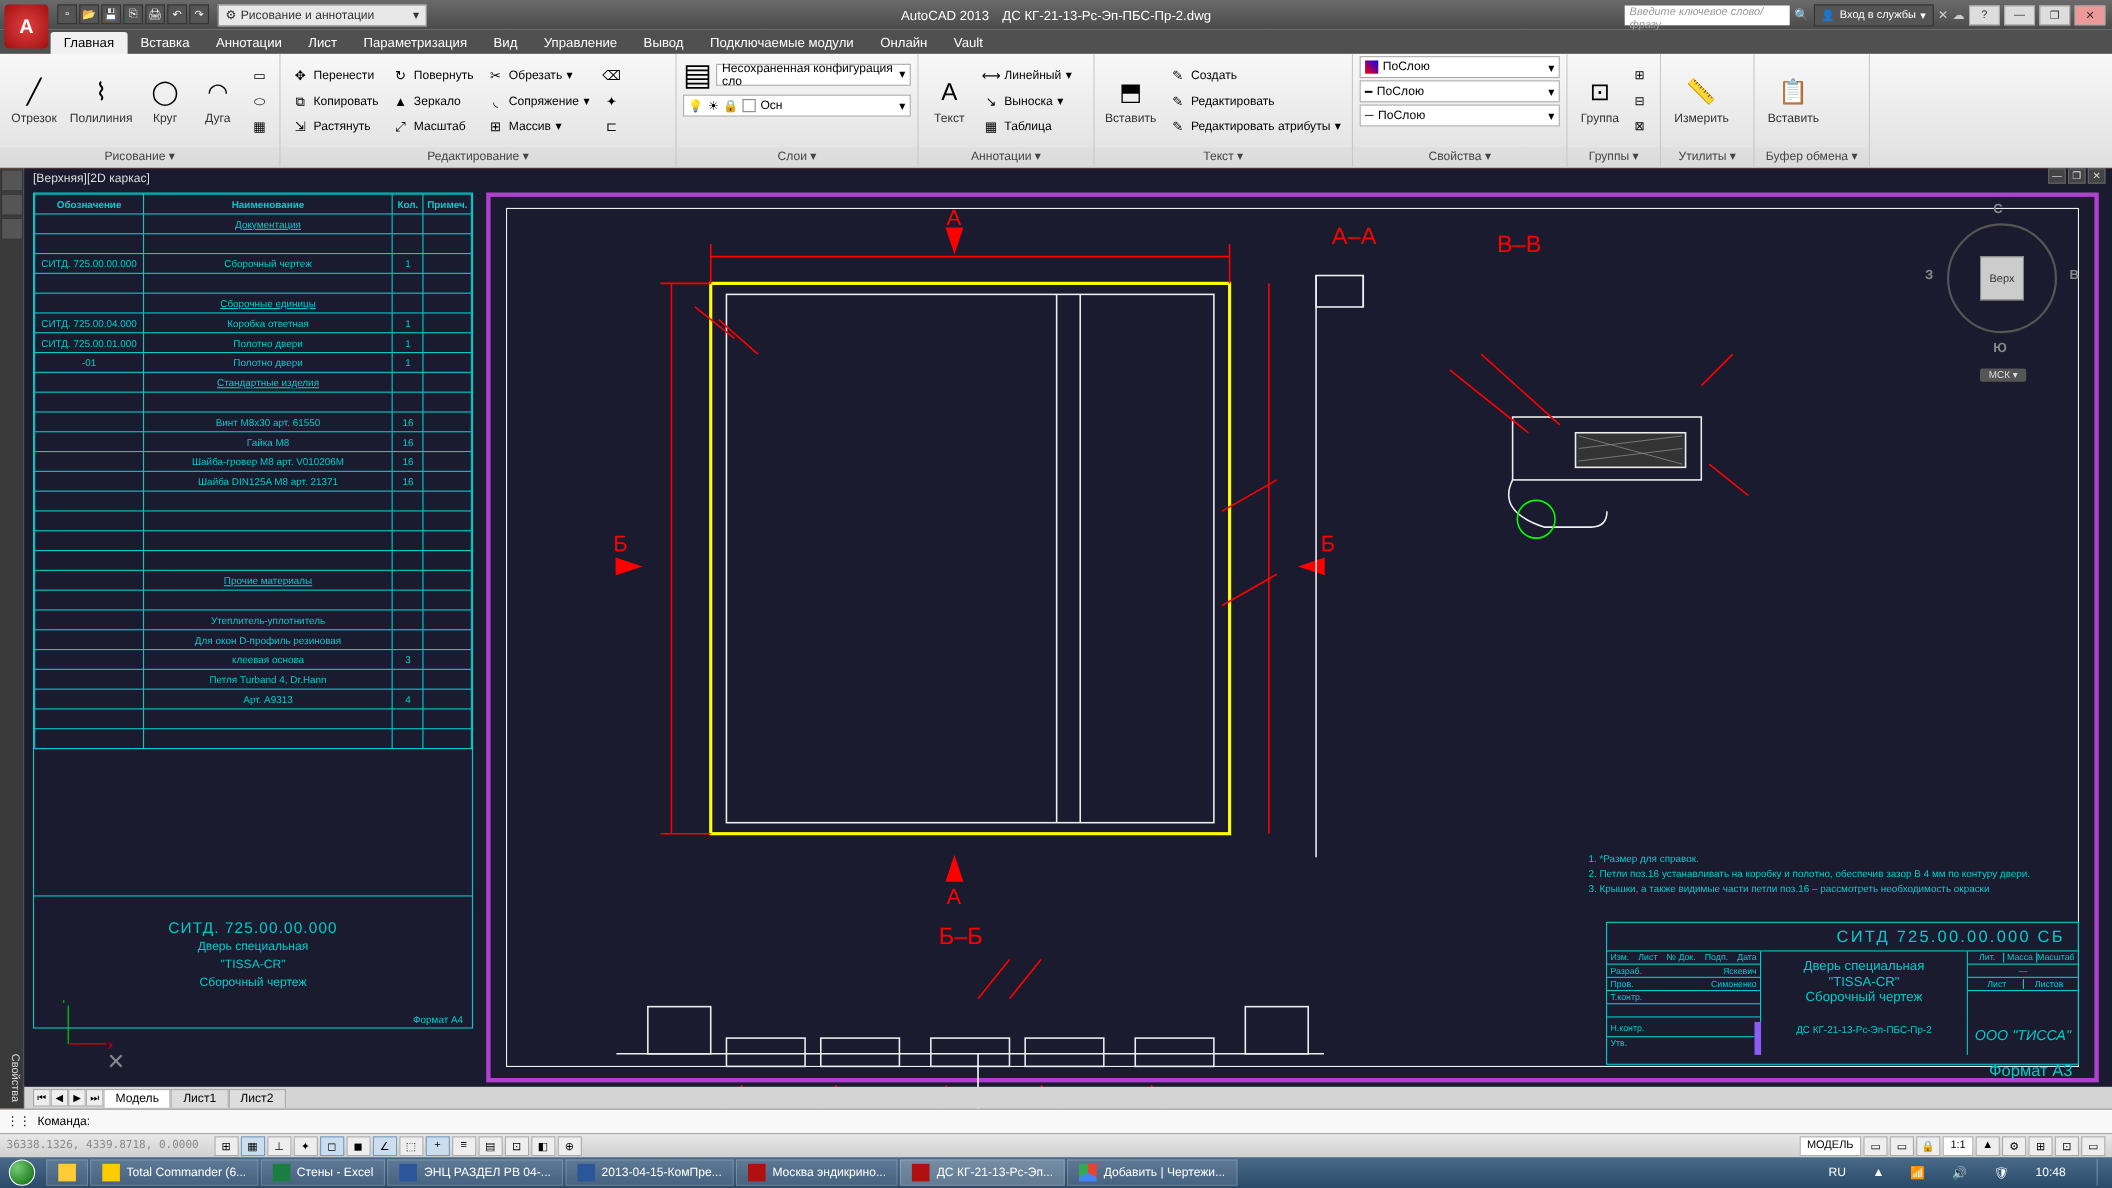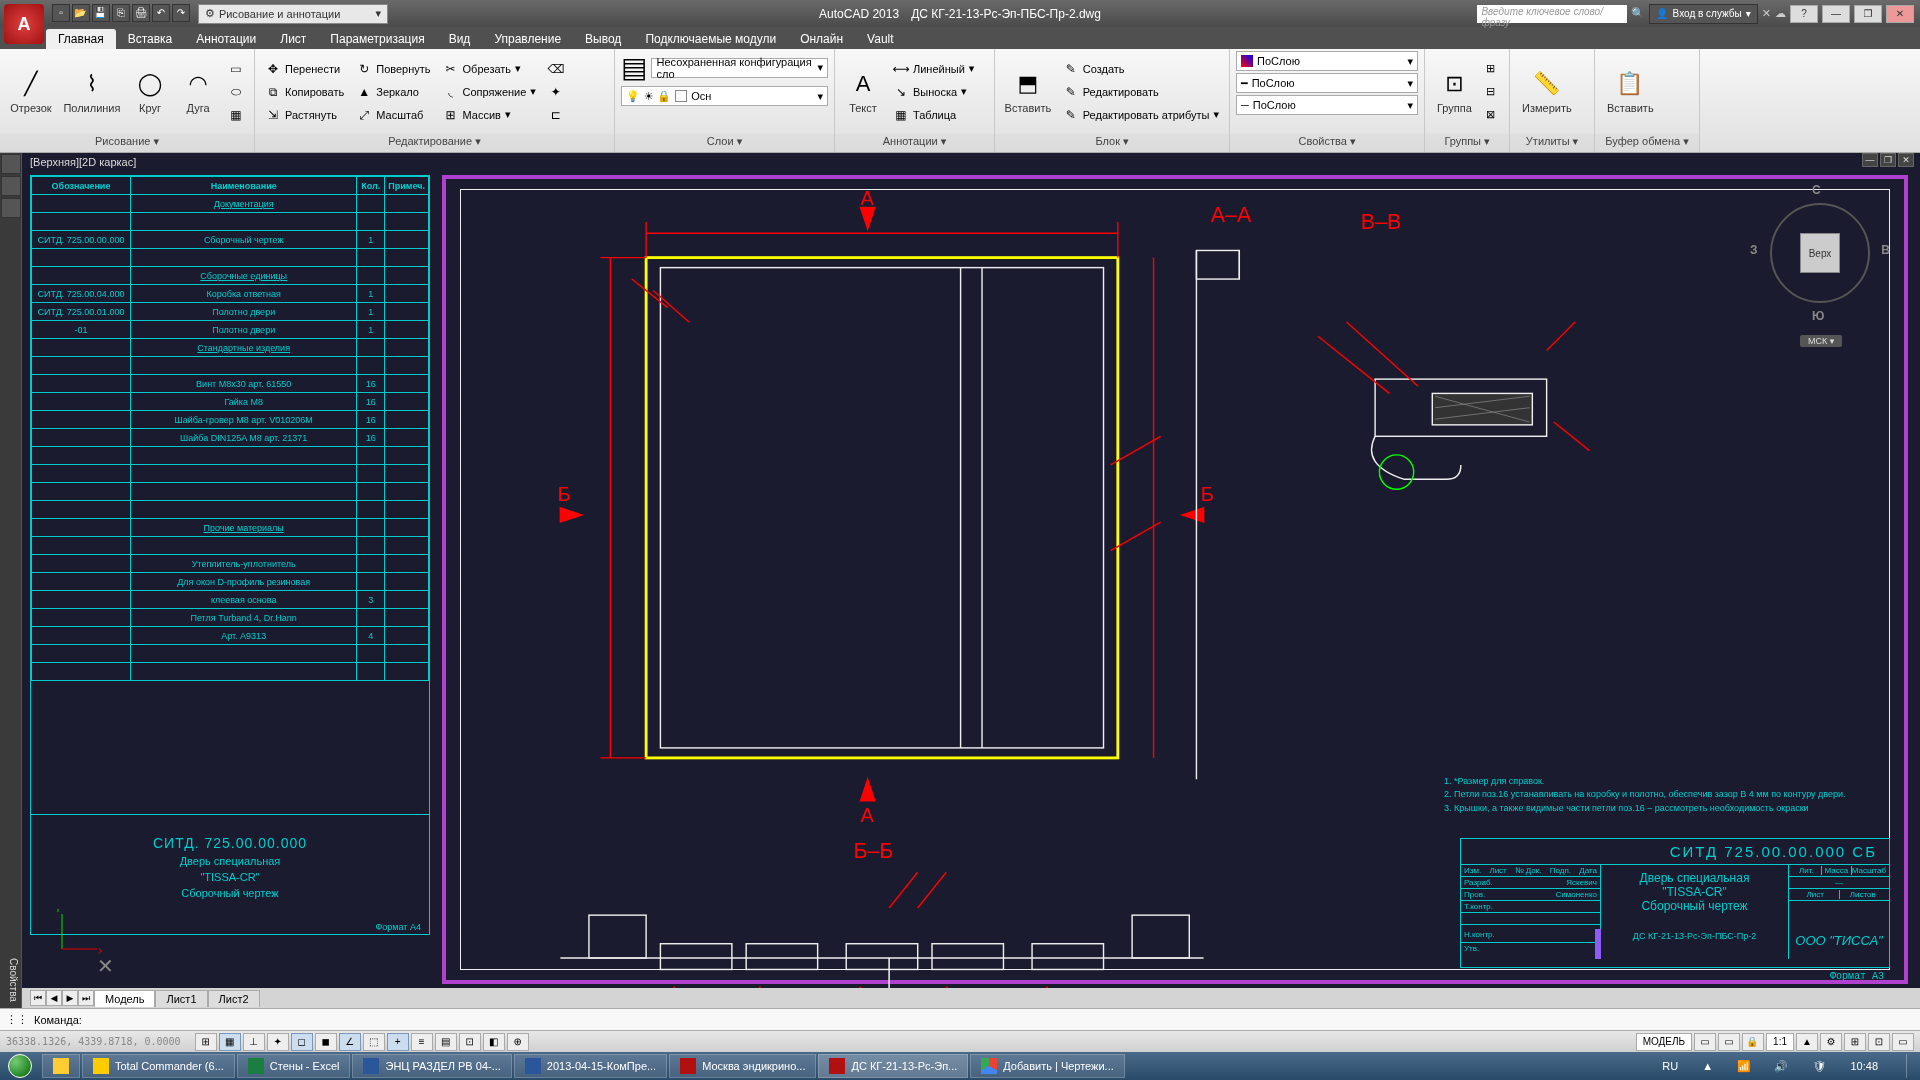--- a/index.html
+++ b/index.html
@@ -100,21 +100,21 @@
 .titleblockA3 .mid { display:flex; height:64px; }
 .titleblockA3 .midl { width:140px; border-right:1px solid #00cccc; font-size:8px; }
 .titleblockA3 .midl div { border-bottom:1px solid #00cccc; padding:1px 3px; height:12px; display:flex; justify-content:space-between; }
 .titleblockA3 .midc { flex:1; text-align:center; padding-top:6px; font-size:12px; border-right:1px solid #00cccc; }
 .titleblockA3 .midr { width:100px; font-size:8px; }
 .titleblockA3 .midr div { border-bottom:1px solid #00cccc; padding:1px 3px; height:12px; }
 .titleblockA3 .bot { display:flex; height:30px; }
 .titleblockA3 .bot .bl { width:140px; border-right:6px solid #8b5cf6; font-size:8px; }
 .titleblockA3 .bot .bc { flex:1; text-align:center; font-size:9px; padding:2px; border-right:1px solid #00cccc; }
 .titleblockA3 .bot .br { width:100px; text-align:center; font-size:13px; padding-top:4px; font-style:italic; }
-.fmtA3 { position:absolute; bottom:-2px; right:20px; font-size:10px; color:#00cccc;font-family:Liberation Mono, monospace; }
+.fmtA3 { position:absolute; bottom:-2px; right:20px; font-size:15px; color:#00cccc; }
 
 .notes { position:absolute; bottom:165px; right:40px; width:420px; color:#00cccc; font-size:9px; line-height:1.5; }
 </style>
 </head>
 <body>
 
 <div class="titlebar">
   <div class="appbtn">A</div>
   <div class="qat" style="margin-left:46px">
     <div class="q">▫</div>
@@ -299,21 +299,21 @@
             <span class="ic">✎</span>
             <span>Создать</span>
           </div>
         <div class="smallbtn">
             <span class="ic">✎</span>
             <span>Редактировать</span>
           </div>
         <div class="smallbtn"><span class="ic">✎</span><span>Редактировать атрибуты</span> ▾</div>
       </div>
     </div>
-    <div class="label">Блок ▾</div>
+    <div class="label">Текст ▾</div>
   </div>
 
   <div class="panel" style="width:195px">
     <div class="tools" style="flex-direction:column;align-items:stretch;gap:2px">
       <div class="dropdown">
           <span style="width:12px;height:12px;background:linear-gradient(45deg,red,blue);display:inline-block"></span>
           <span>ПоСлою</span>
           <span style="margin-left:auto">▾</span>
         </div>
       <div class="dropdown">

